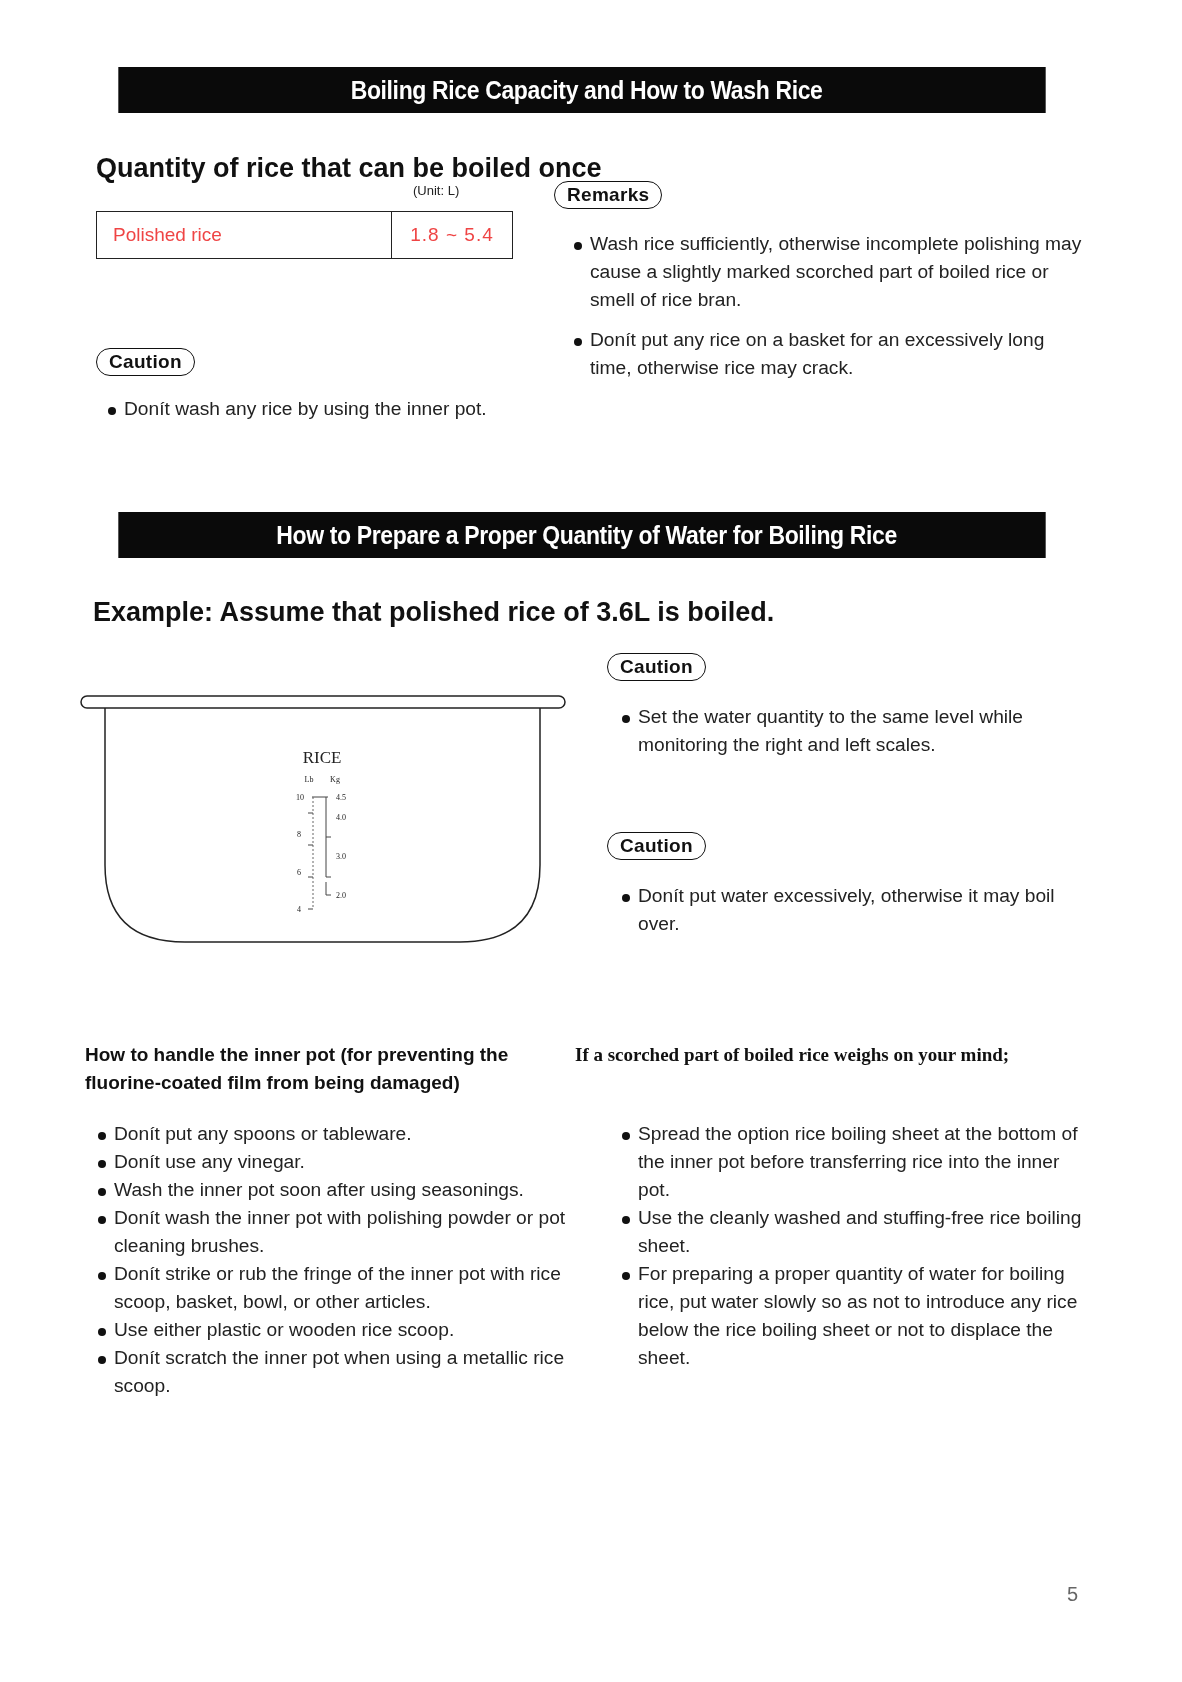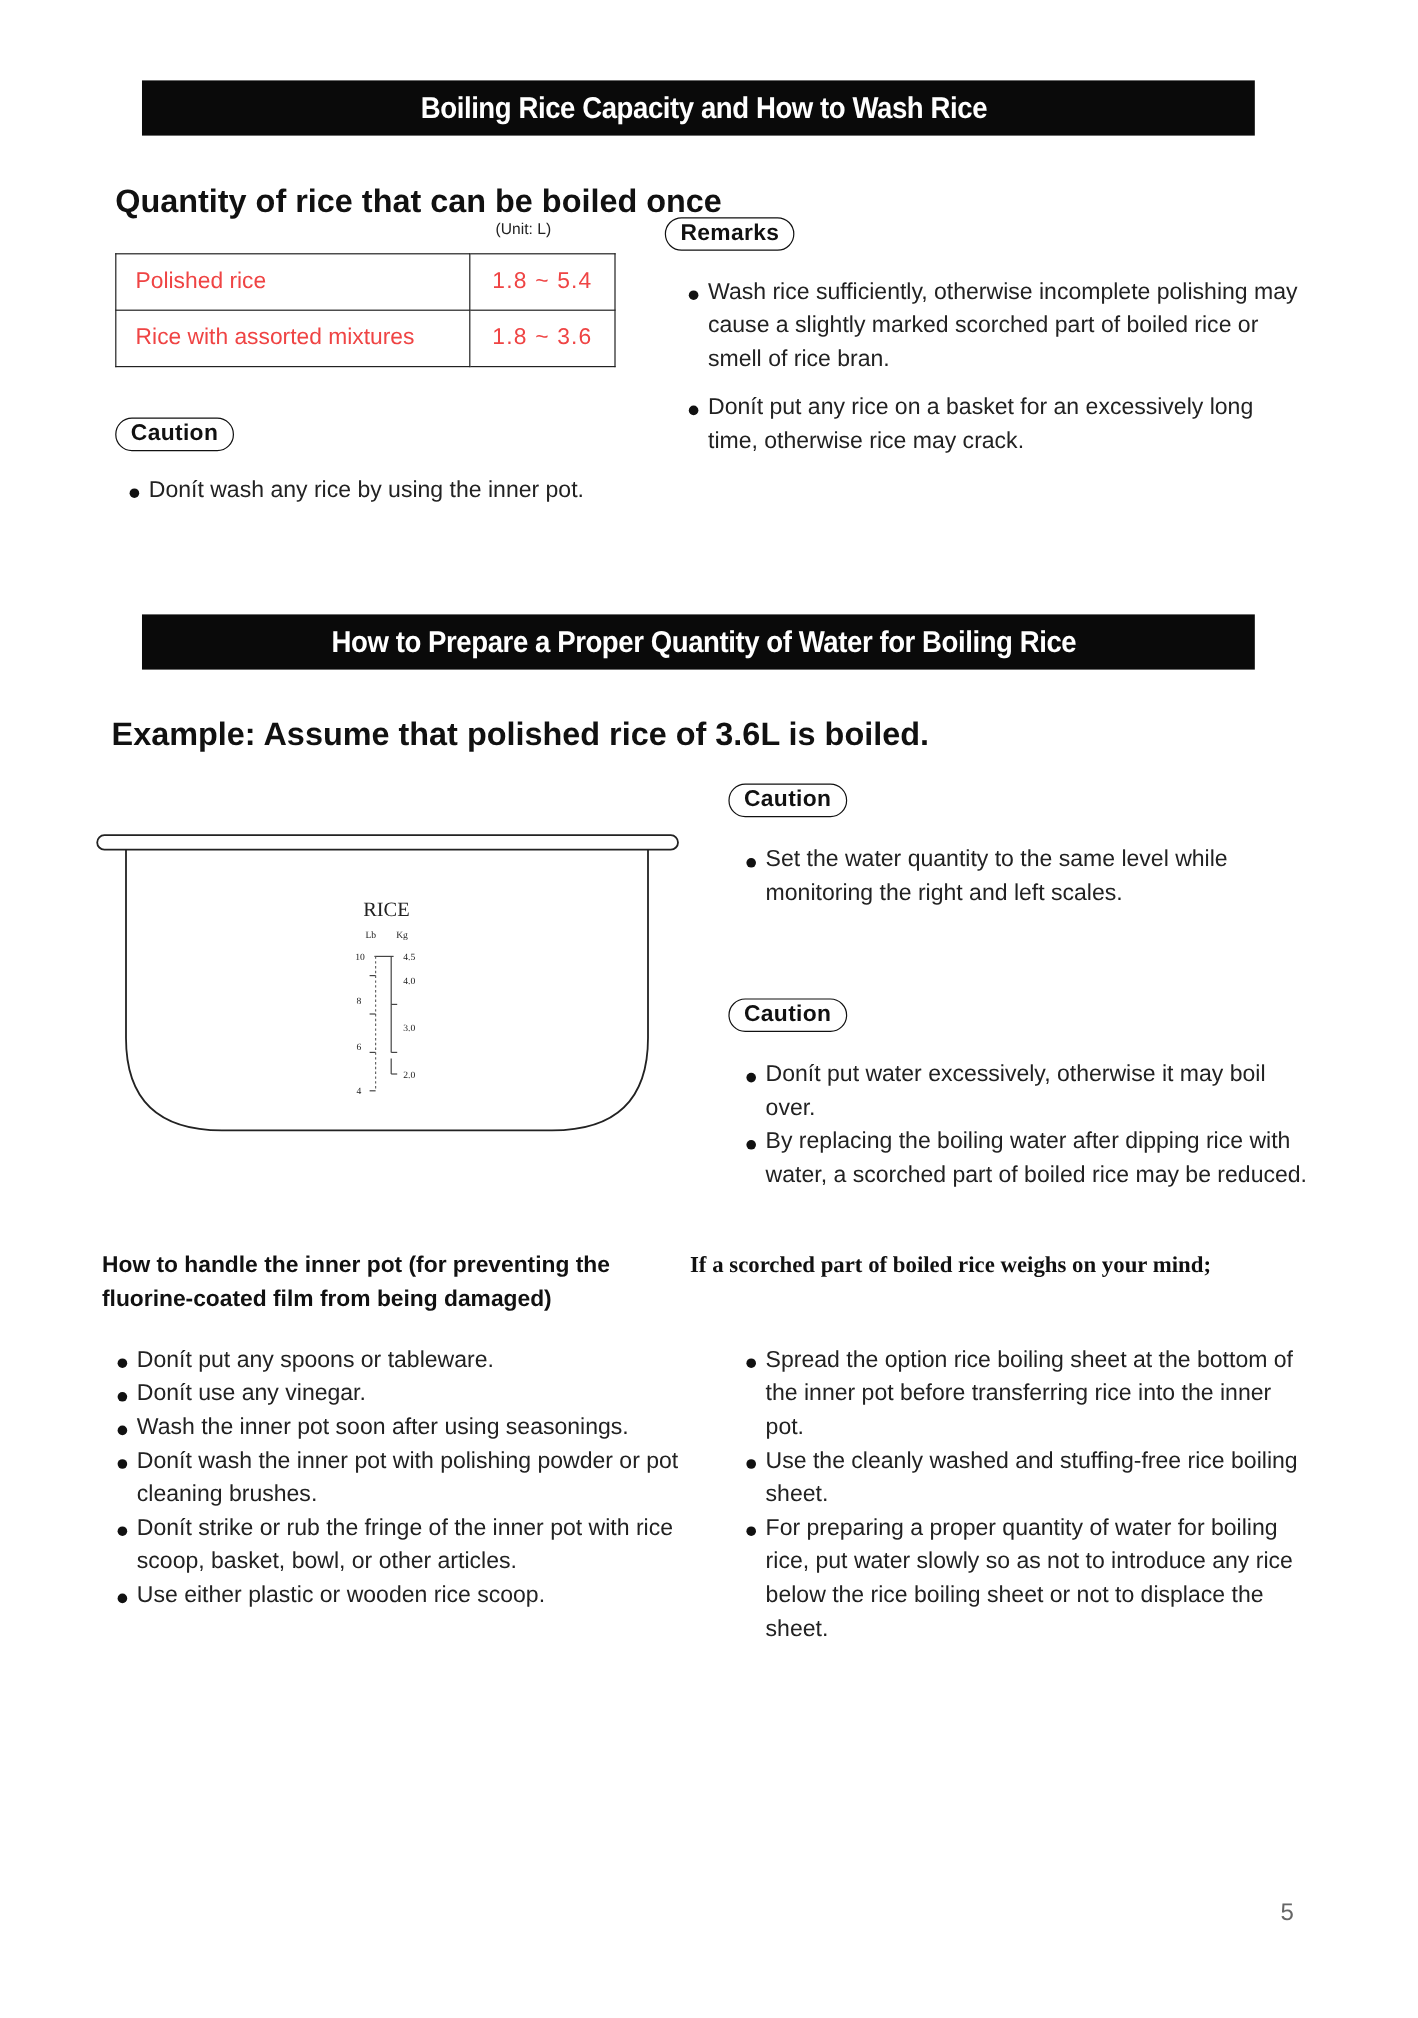--- a/index.html
+++ b/index.html
@@ -71,24 +71,20 @@
 
 <div class="subhead" style="left:96px; top:153px;">Quantity of rice that can be boiled once</div>
 <div class="unit" style="left:413px; top:183px;">(Unit: L)</div>
 
 <table class="cap">
   <tbody>
       <tr>
     <td class="lbl">Polished rice</td>
     <td class="val">1.8 ~ 5.4</td>
   </tr>
-  <tr>
-    <td class="lbl">Rice with assorted mixtures</td>
-    <td class="val">1.8 ~ 3.6</td>
-  </tr>
 </tbody>
   </table>
 
 <div class="pill" style="left:96px; top:348px;">Caution</div>
 <ul class="bl" style="left:92px; top:383px; width:470px;">
   <li>Donít wash any rice by using the inner pot.</li>
 </ul>
 
 <div class="pill" style="left:554px; top:181px;">Remarks</div>
 <ul class="bl spaced" style="left:558px; top:218px; width:520px;">
@@ -133,31 +129,31 @@
 </div>
 
 <div class="pill" style="left:607px; top:653px;">Caution</div>
 <ul class="bl" style="left:606px; top:691px; width:475px;">
   <li>Set the water quantity to the same level while monitoring the right and left scales.</li>
 </ul>
 
 <div class="pill" style="left:607px; top:832px;">Caution</div>
 <ul class="bl" style="left:606px; top:870px; width:475px;">
   <li>Donít put water excessively, otherwise it may boil over.</li>
-  <li>By replacing the boiling water after dipping rice with water, a scorched part of boiled rice may be reduced.</li>
 </ul>
 
 <div class="boldhead" style="left:85px; top:1041px; width:480px;">How to handle the inner pot  (for preventing the fluorine-coated film from being damaged)</div>
 <ul class="bl" style="left:82px; top:1108px; width:480px;">
   <li>Donít put any spoons or tableware.</li>
   <li>Donít use any vinegar.</li>
   <li>Wash the inner pot soon after using seasonings.</li>
   <li>Donít wash the inner pot with polishing powder or pot cleaning brushes.</li>
   <li>Donít strike or rub the fringe of the inner pot with rice scoop, basket, bowl, or other articles.</li>
   <li>Use either plastic or wooden rice scoop.</li>
+  <li>Donít scratch the inner pot when using a metallic rice scoop.</li>
 </ul>
 
 <div class="boldhead" style="left:575px; top:1041px; width:460px;font-family:Liberation Serif, serif;">If a scorched part of boiled rice weighs on your mind;</div>
 <ul class="bl" style="left:606px; top:1108px; width:475px;">
   <li>Spread the option rice boiling sheet at the bottom of the inner pot before transferring rice into the inner pot.</li>
   <li>Use the cleanly washed and stuffing-free rice boiling sheet.</li>
   <li>For preparing a proper quantity of water for boiling rice, put water slowly so as not to introduce any rice below the rice boiling sheet or not to displace the sheet.</li>
 </ul>
 
 <div class="pageno">5</div>

